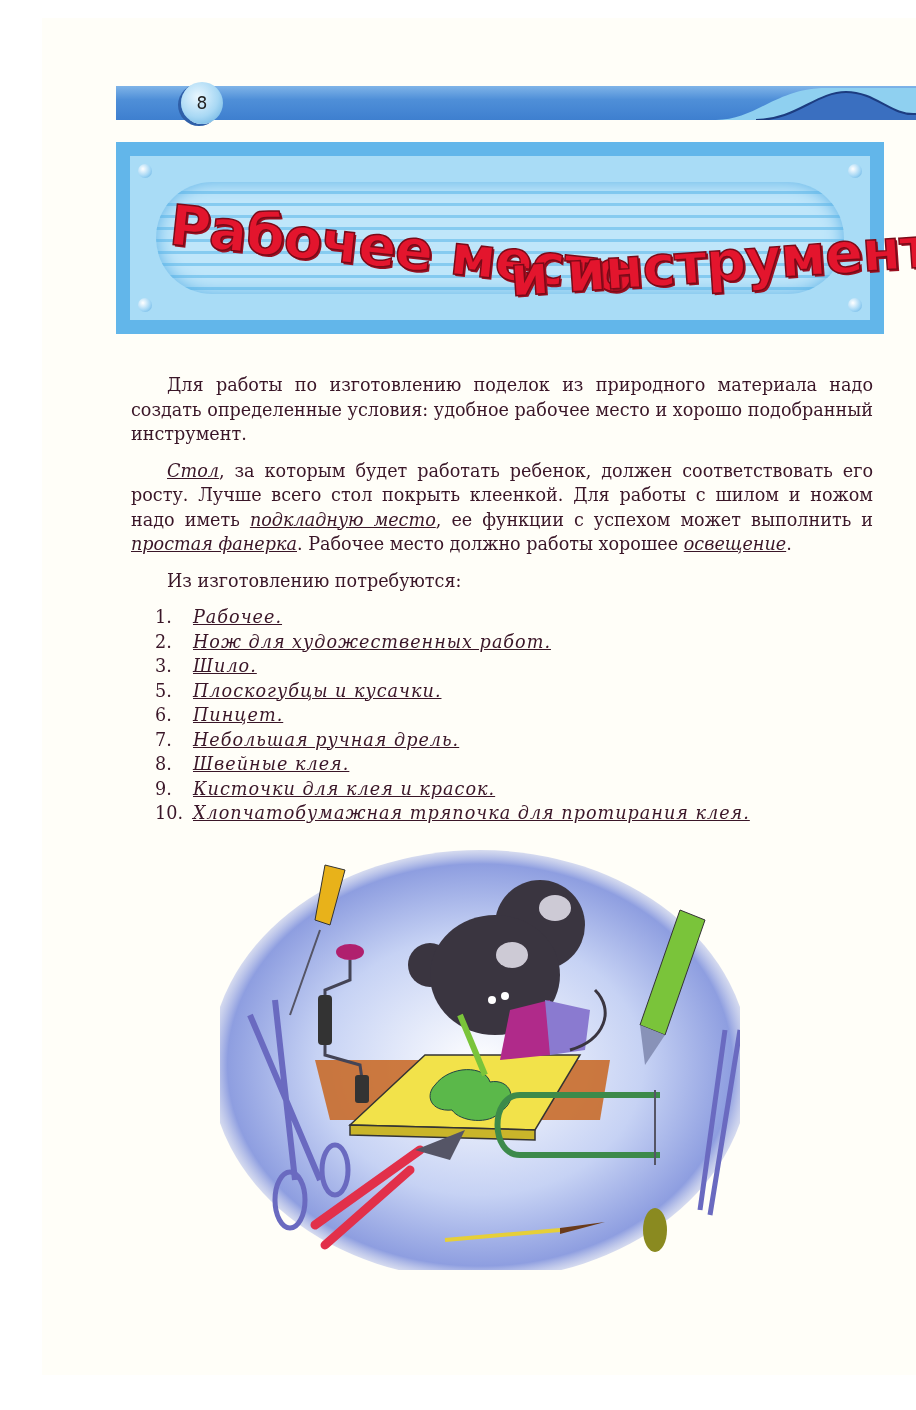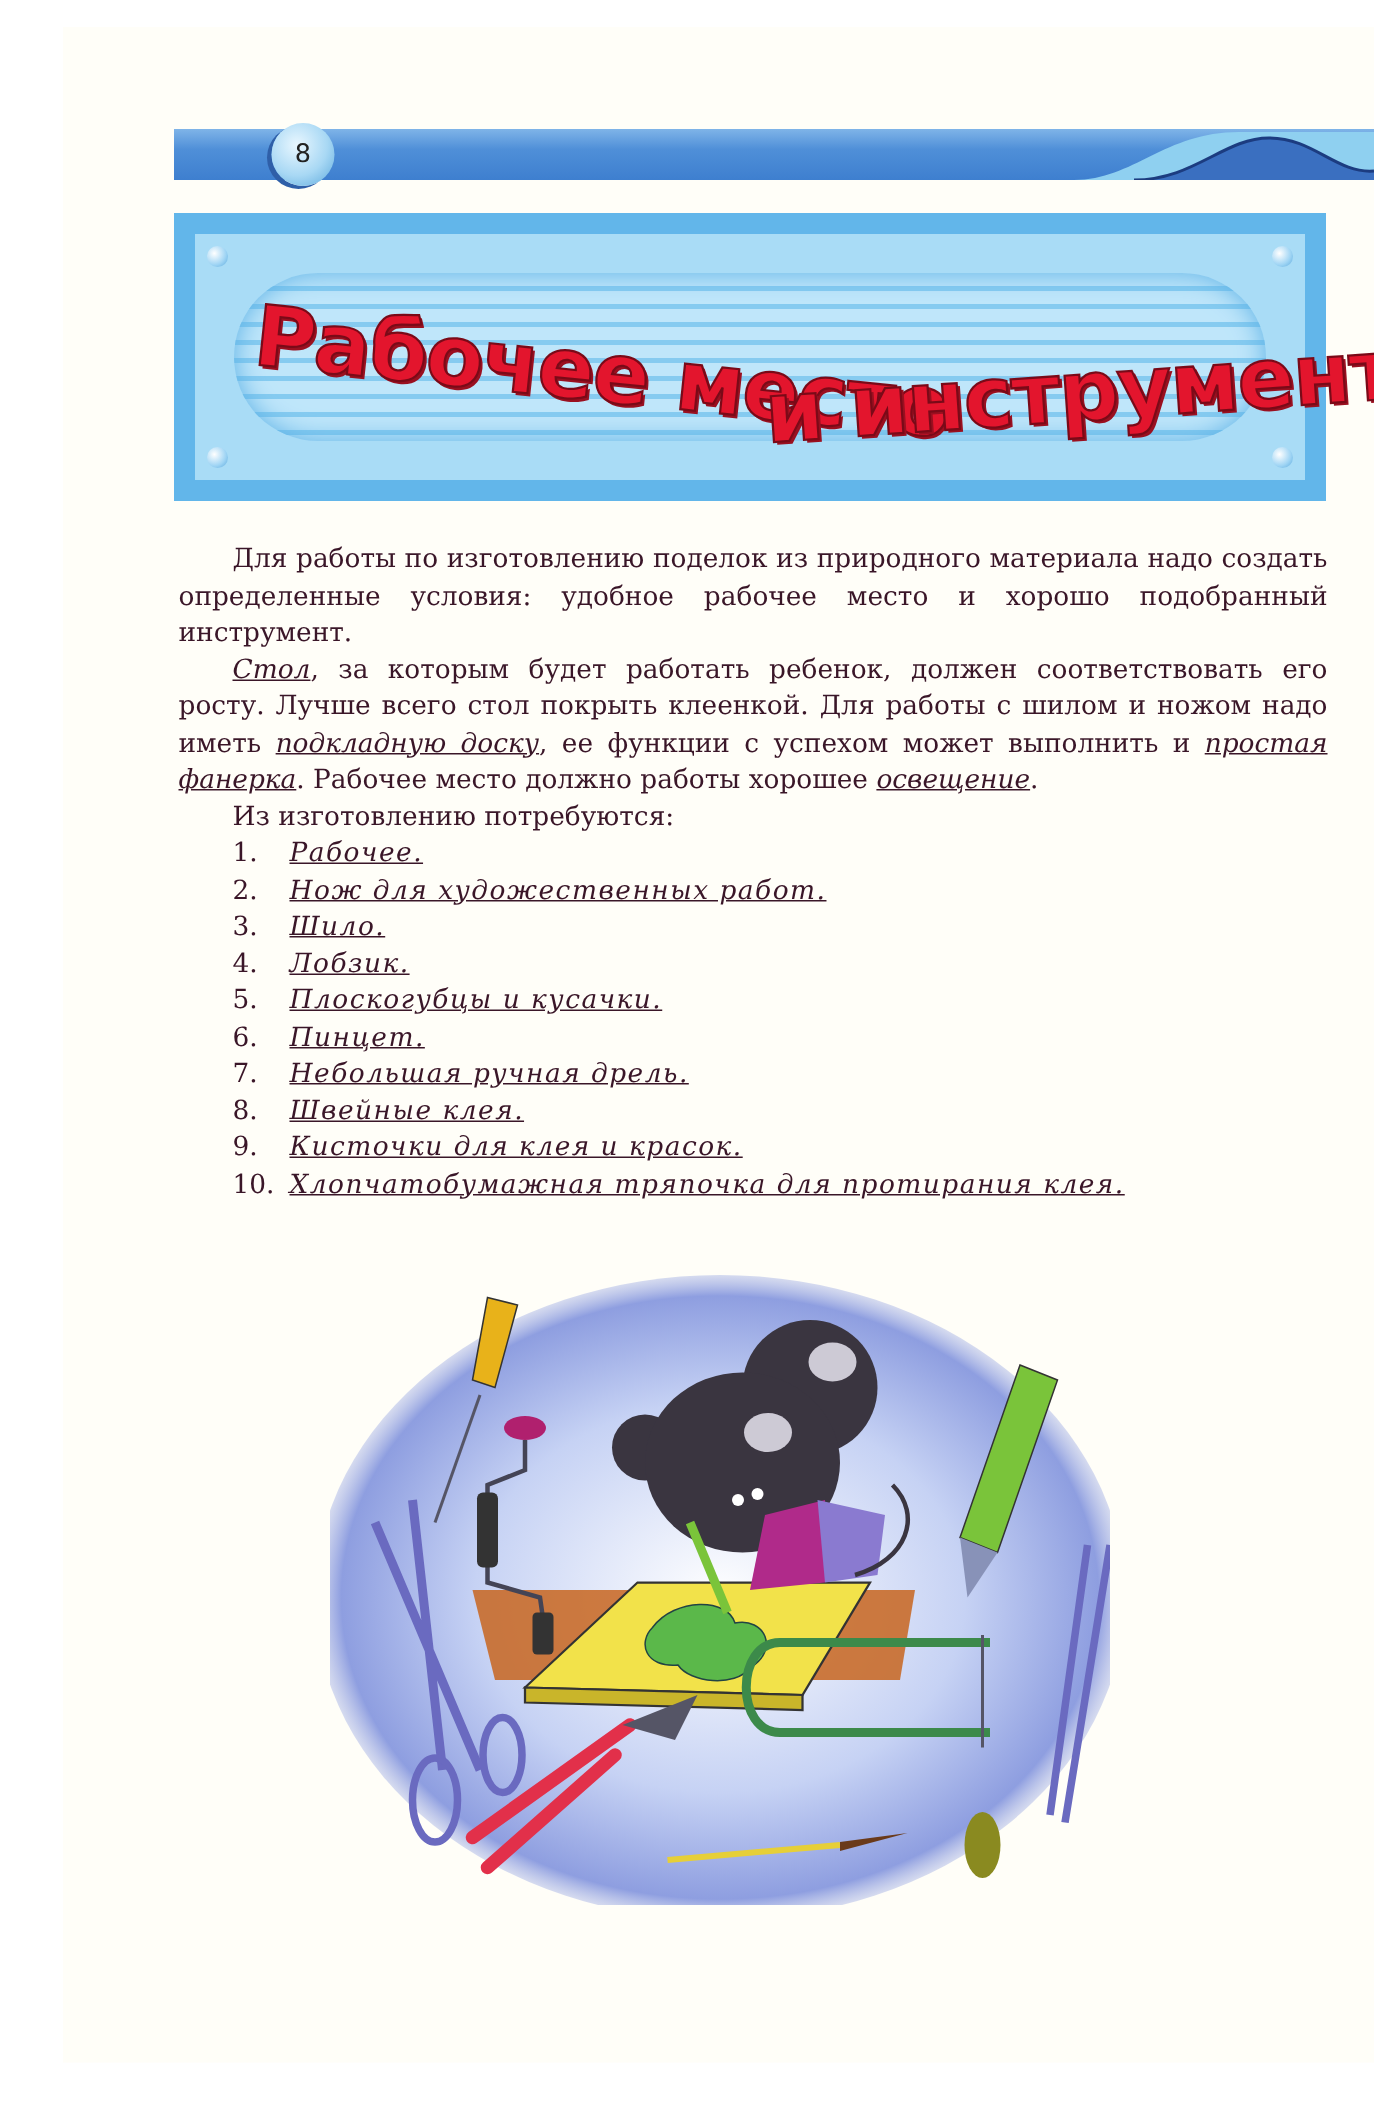--- a/index.html
+++ b/index.html
@@ -28,21 +28,21 @@
            background:radial-gradient(circle at 35% 35%,#ffffff 0%,#9ed4f4 60%,#5aa8dc 100%); }
   .title-text { position:absolute; font-family:"DejaVu Sans","Liberation Sans",sans-serif; font-weight:bold;
                 color:#e3152d; -webkit-text-stroke:1.5px #7a0a18; letter-spacing:-1px;
                 text-shadow:2px 2px 0 #9a1020; white-space:nowrap; }
   .t1 { left:40px; top:36px; font-size:56px; transform:rotate(6deg); transform-origin:left center; }
   .t2 { left:380px; top:88px; font-size:56px; transform:rotate(-4deg); transform-origin:left center; }
 
   
   .text { position:absolute; left:119px; top:361px; width:766px; color:#3a1628;
           font-size:17.6px; line-height:24.5px; }
-  .text p { margin:0; text-align:justify; text-indent:36px; }
+  .text p { margin:12px; text-align:justify; text-indent:36px; }
   .text i { font-style:italic;text-decoration:underline; }
   .list { margin:0; padding:0; list-style:none; }
   .list li { padding-left:36px; }
   .list .n { display:inline-block; min-width:38px; }
   .list i { letter-spacing:1px; }
 
   
   .illus { position:absolute; left:220px; top:850px; width:520px; height:420px; }
 </style>
 </head>
@@ -66,27 +66,26 @@
     <span class="rivet" style="right:8px;top:8px"></span>
     <span class="rivet" style="left:8px;bottom:8px"></span>
     <span class="rivet" style="right:8px;bottom:8px"></span>
     <div class="title-text t1">Рабочее место</div>
     <div class="title-text t2">и инструменты</div>
   </div>
 </div>
 
 <div class="text">
   <p>Для работы по изготовлению поделок из природного материала надо создать определенные условия: удобное рабочее место и хорошо подобранный инструмент.</p>
-  <p><i>Стол</i><span>, за которым будет работать ребенок, должен соответствовать его росту. Лучше всего стол покрыть клеенкой. Для работы с шилом и ножом надо иметь </span><i>подкладную доску</i><span>, ее функции с успехом может выполнить и </span><i>простая фанерка</i><span>. Рабочее место должно работы хорошее </span><i>освещение</i><span>.</span></p>
+  <p><i>Стол</i><span>, за которым будет работать ребенок, должен соответствовать его росту. Лучше всего стол покрыть клеенкой. Для работы с шилом и ножом надо иметь </span><i>подкладную место</i><span>, ее функции с успехом может выполнить и </span><i>простая фанерка</i><span>. Рабочее место должно работы хорошее </span><i>освещение</i><span>.</span></p>
   <p>Из изготовлению потребуются:</p>
   <ul class="list">
     <li><span class="n">1.</span><i>Рабочее.</i></li>
     <li><span class="n">2.</span><i>Нож для художественных работ.</i></li>
     <li><span class="n">3.</span><i>Шило.</i></li>
-    <li><span class="n">4.</span><i>Лобзик.</i></li>
     <li><span class="n">5.</span><i>Плоскогубцы и кусачки.</i></li>
     <li><span class="n">6.</span><i>Пинцет.</i></li>
     <li><span class="n">7.</span><i>Небольшая ручная дрель.</i></li>
     <li><span class="n">8.</span><i>Швейные клея.</i></li>
     <li><span class="n">9.</span><i>Кисточки для клея и красок.</i></li>
     <li><span class="n">10.</span><i>Хлопчатобумажная тряпочка для протирания клея.</i></li>
   </ul>
 </div>
 
 <div class="illus">

